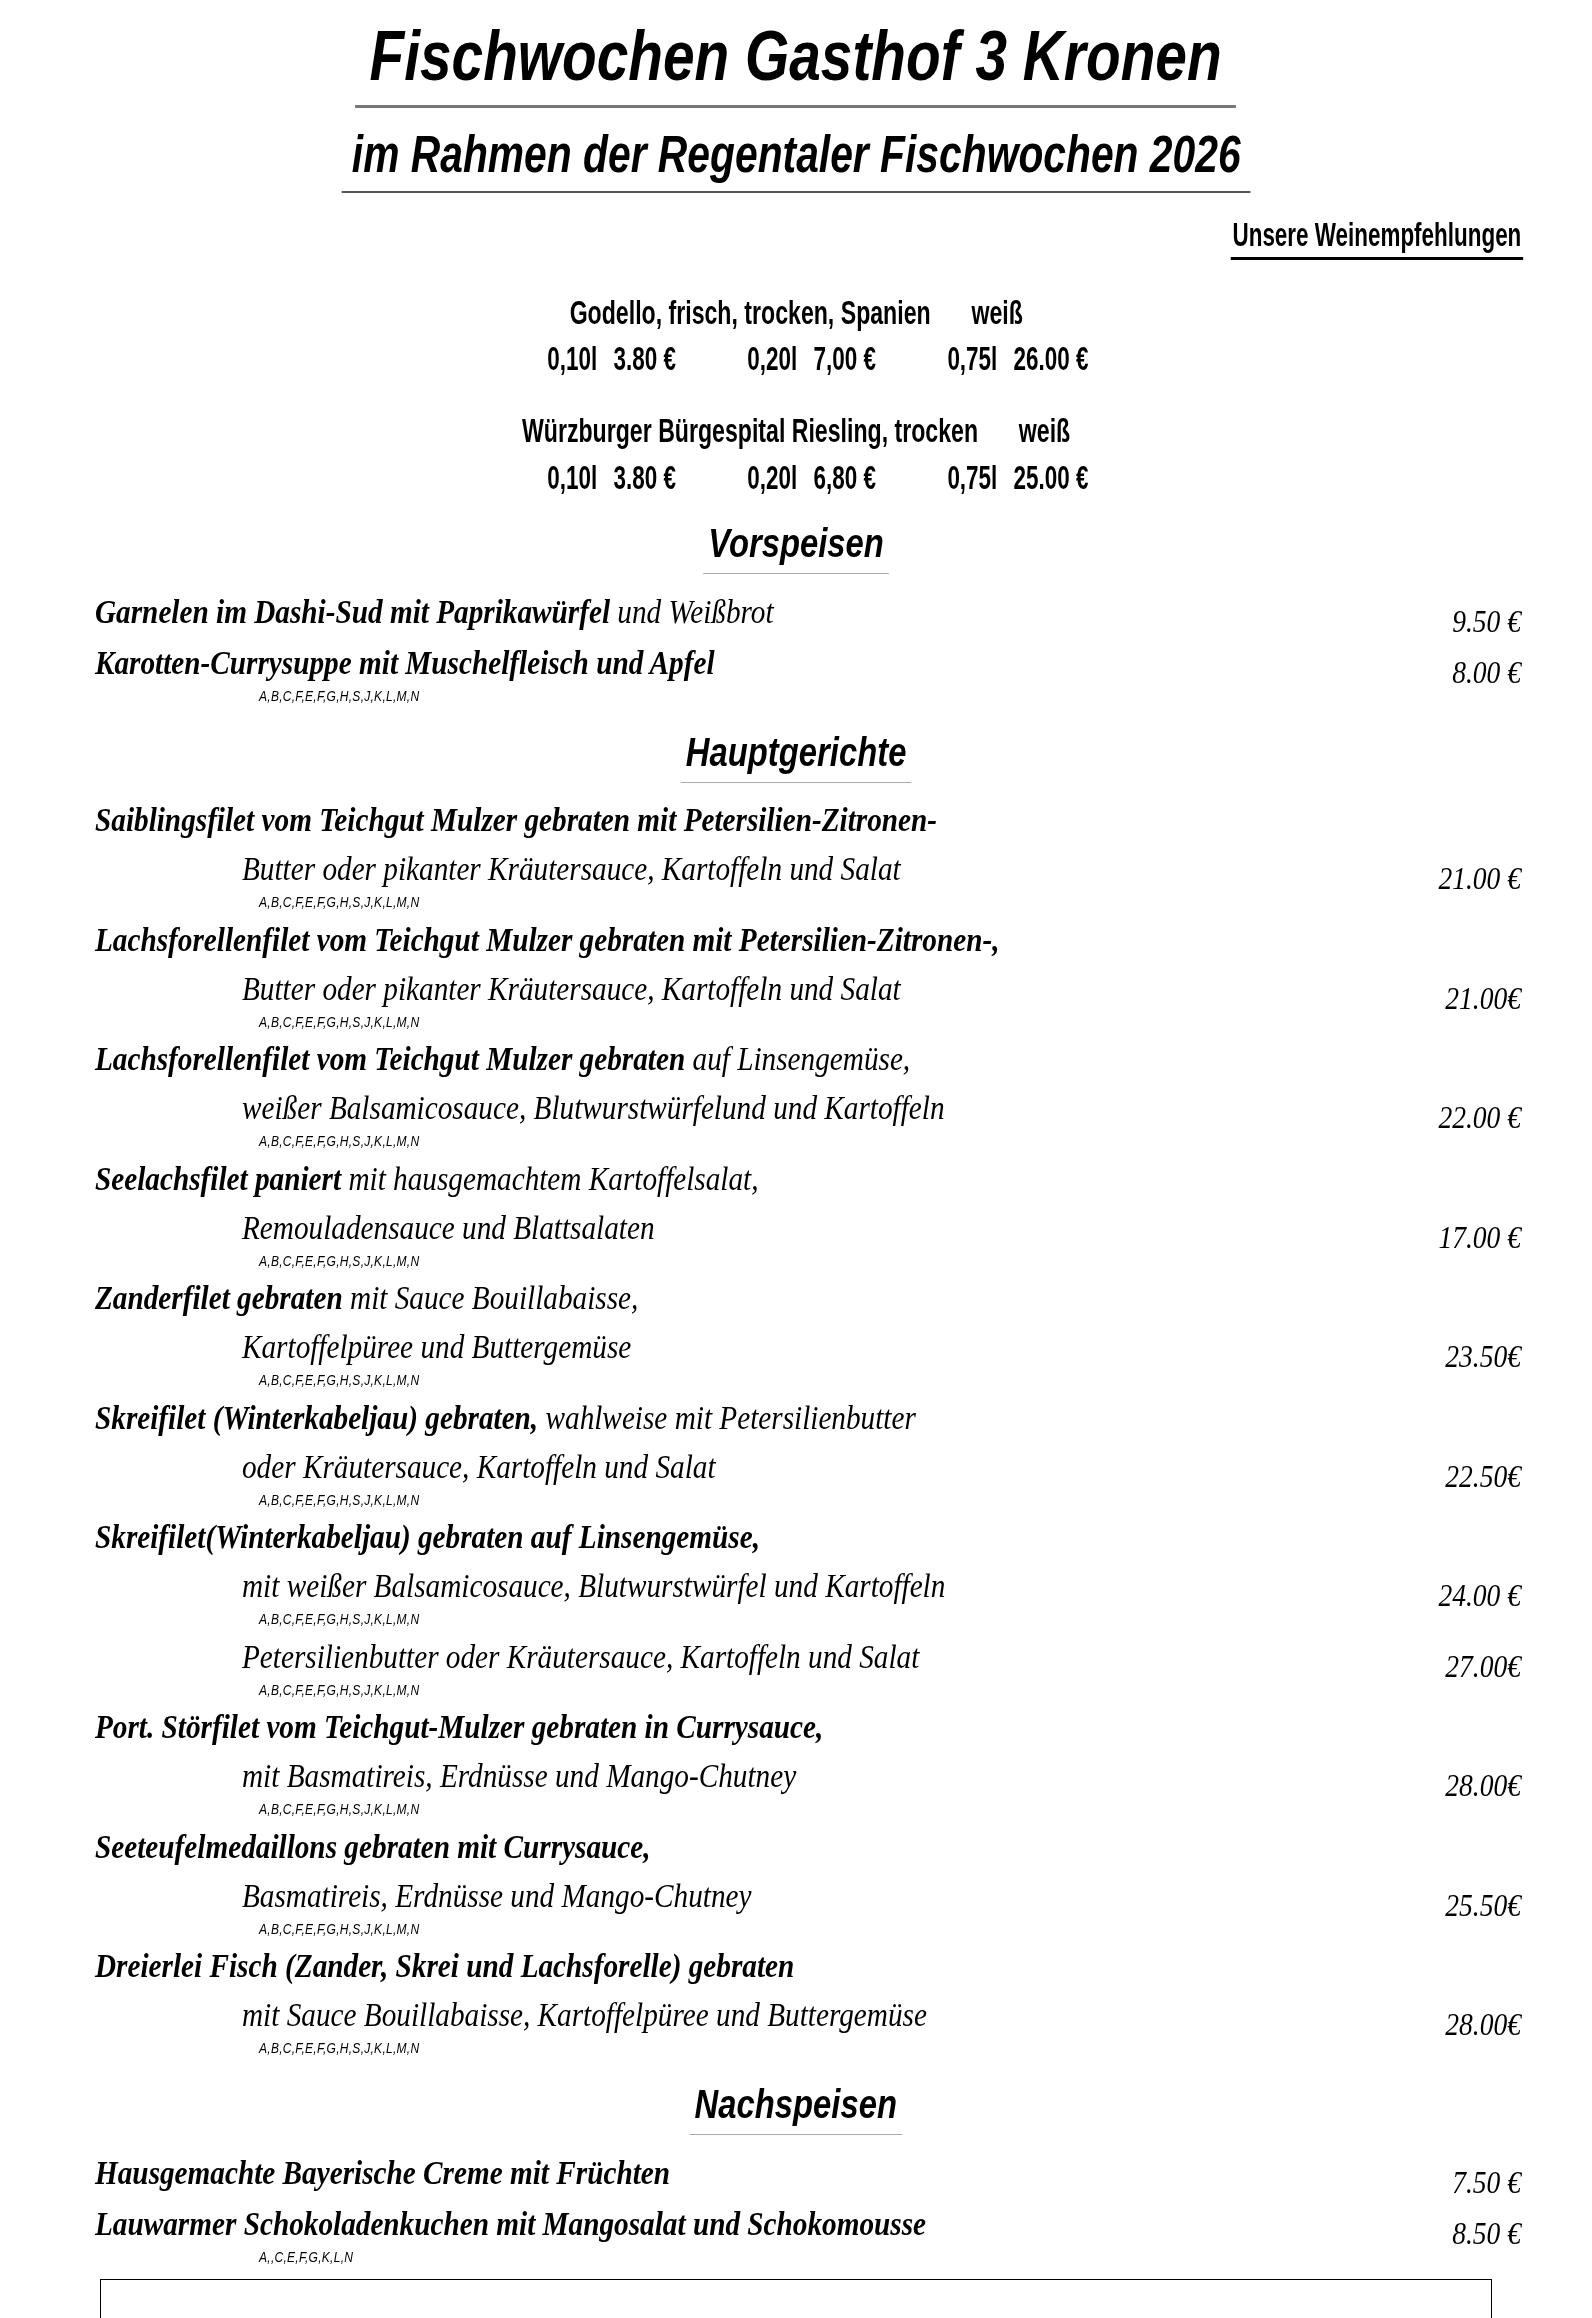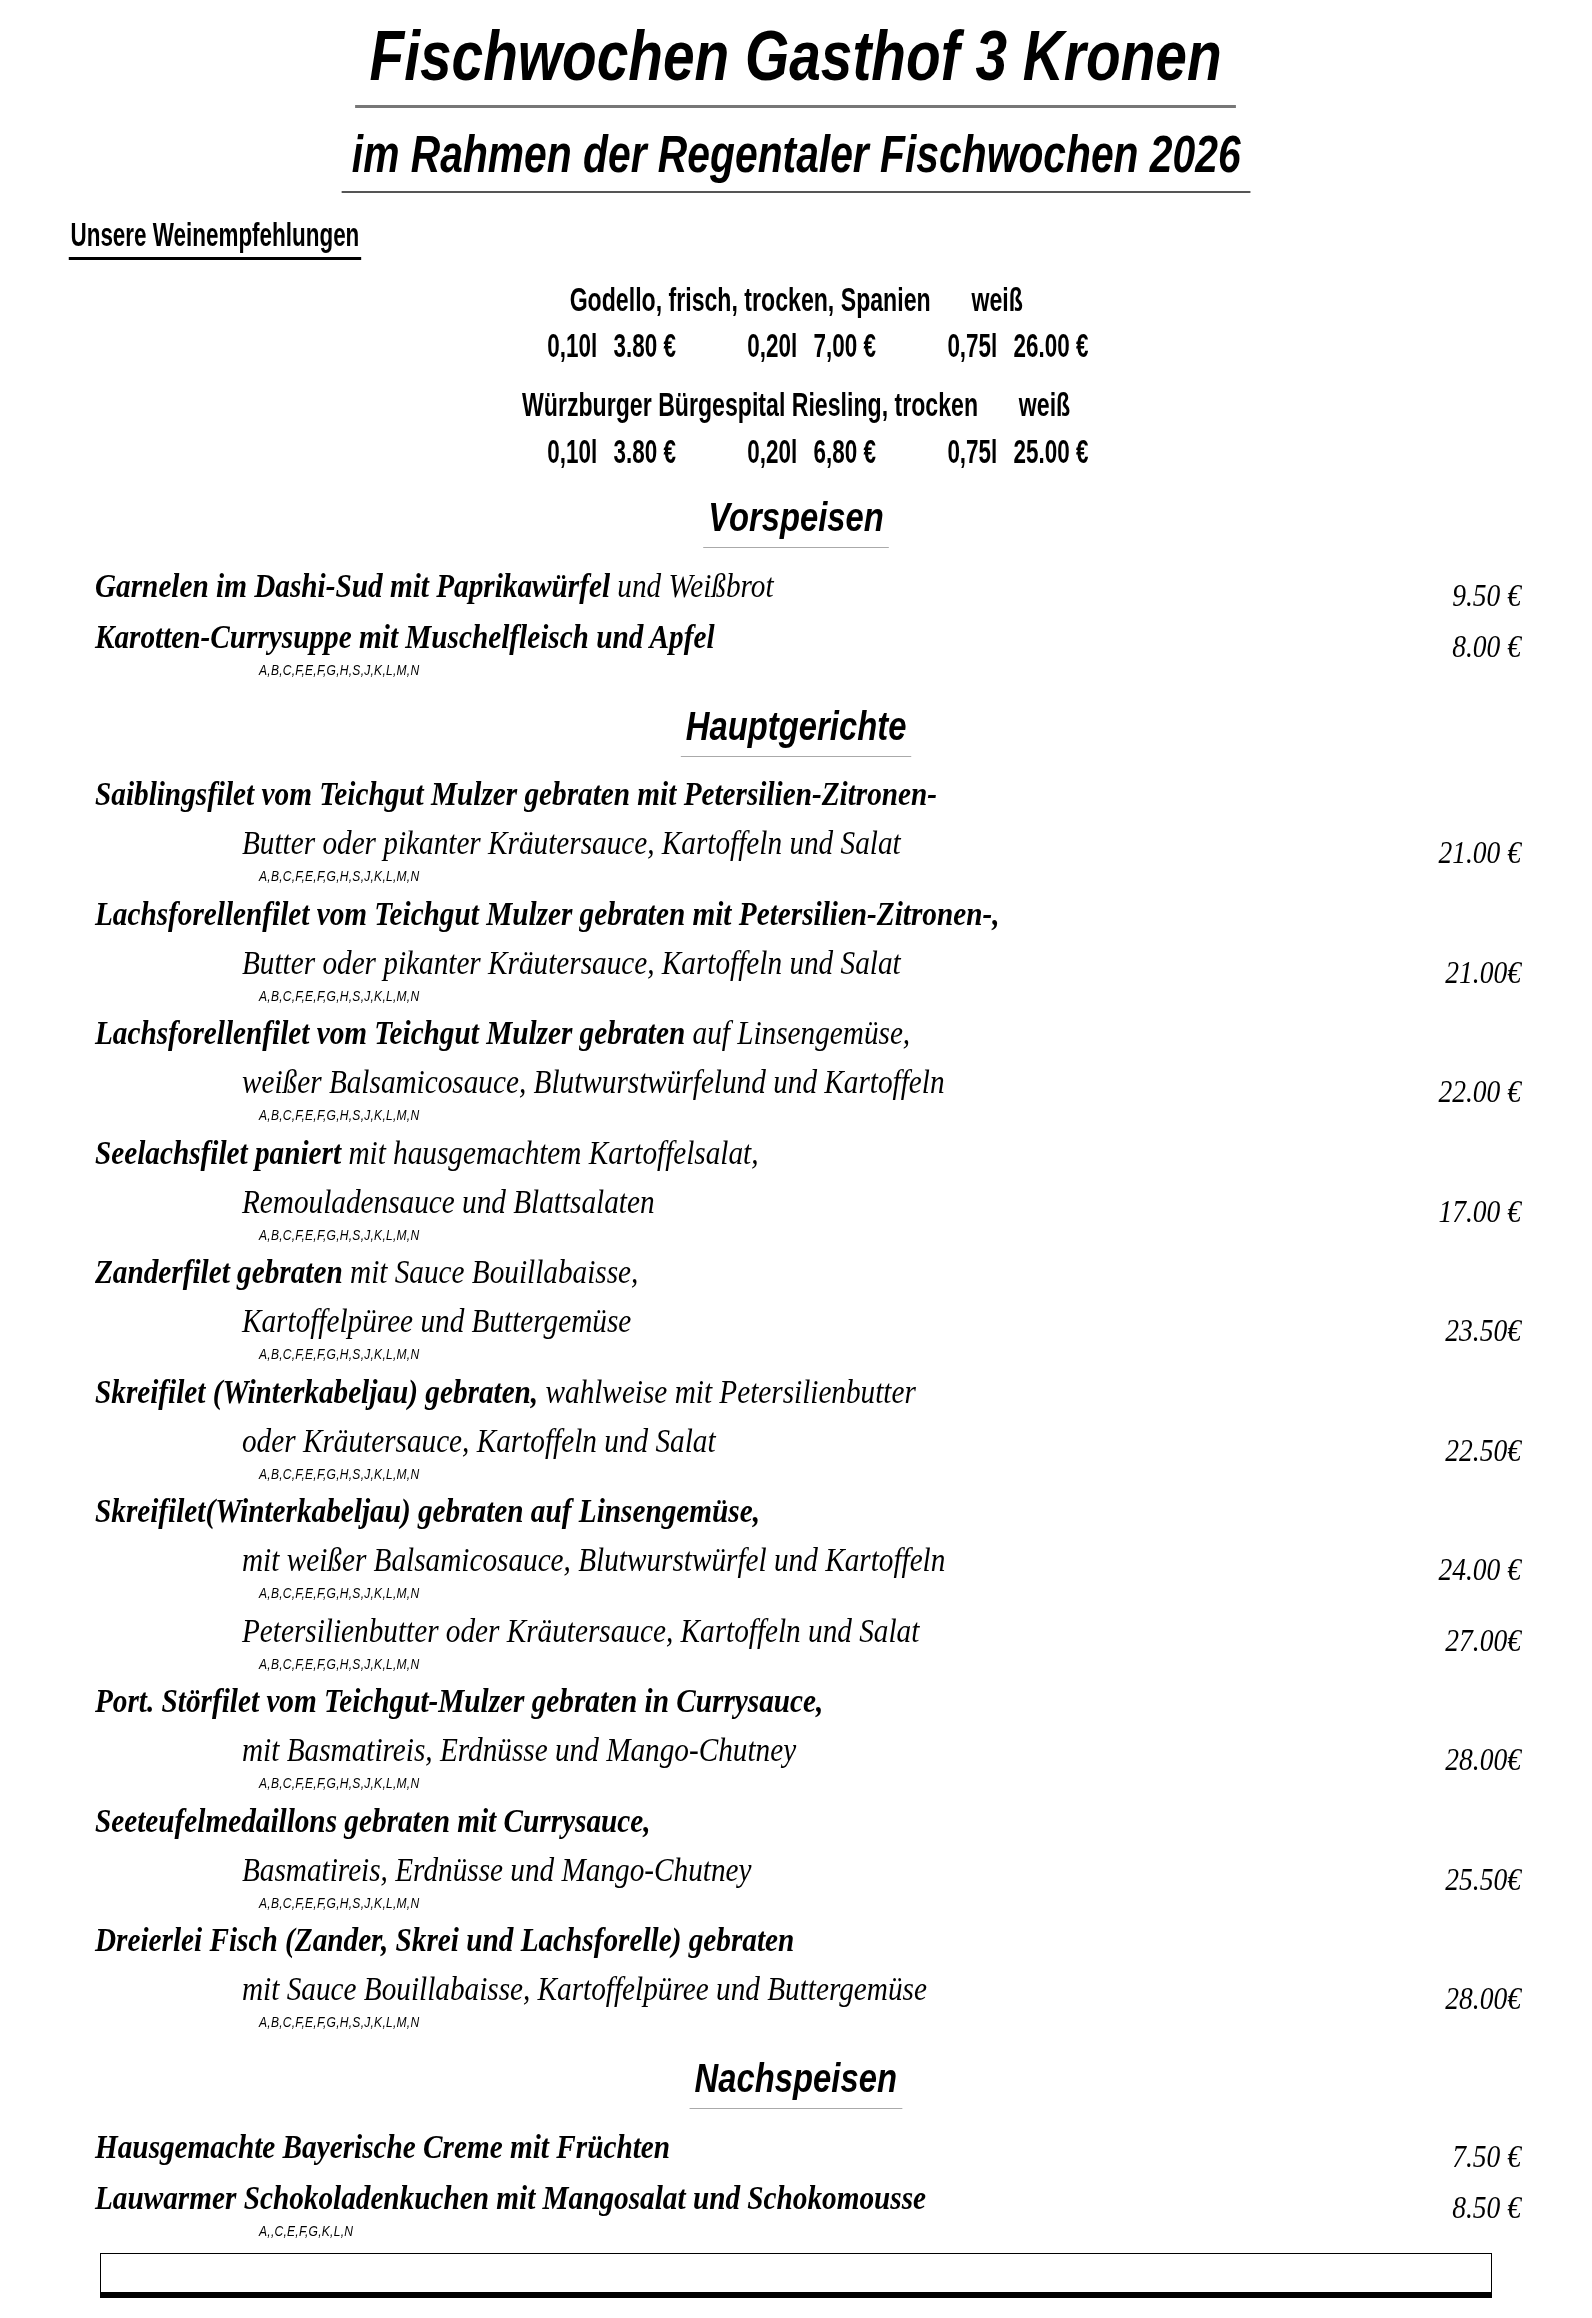--- a/index.html
+++ b/index.html
@@ -21,25 +21,25 @@
   .sqL{ display:inline-block; transform:scaleX(.86); transform-origin:0 50%;  white-space:nowrap; }
   .sqR{ display:inline-block; transform:scaleX(.86); transform-origin:100% 50%; white-space:nowrap; }
   .sqW{ display:inline-block; transform:scaleX(.68); transform-origin:50% 50%; white-space:nowrap; }
 
   
   .title-row{ text-align:center; }
   h1{ font-size:71px; font-weight:bold; line-height:1.18; }
   h1 .u{ border-bottom:3.2px solid #777; padding:0 18px 7.6px; }
   h2{ font-size:51px; font-weight:bold; margin-top:18px; line-height:1.15; }
   h2 .u{ border-bottom:2.5px solid #555; padding:0 12.7px 6.3px; }
-  .wine-head{ font-size:33px; font-weight:bold; font-style:normal; margin-top:23px; text-align:left; }
+  .wine-head{ font-size:33px; font-weight:bold; font-style:normal; margin-top:23px; text-align:right; }
   .wine-head .u{ border-bottom:3.2px solid #000; padding:0 2.5px 2.5px; }
 
   .wine{ text-align:center; font-style:normal; }
-  .wine-name-row{ margin-top:19px; font-size:34px; font-weight:bold; line-height:1.2; }
+  .wine-name-row{ margin-top:32px; font-size:34px; font-weight:bold; line-height:1.2; }
   .wine-name-inner{ display:inline-flex; gap:60px; }
   .wine-prices{ margin-top:6.3px; font-size:33px; font-weight:bold; line-height:1.2;padding-left:44px; }
   .wine-prices-inner{ display:inline-flex; gap:105px; }
   .wpair{ display:inline-flex; gap:24px; }
 
   
   h3{ text-align:center; font-size:41px; font-weight:bold; margin:21.5px 0 12.7px; line-height:1.2; }
   h3 .u{ border-bottom:1.9px solid #aaa; padding:0 6.3px 5px; }
 
   .dish{ position:relative; }

